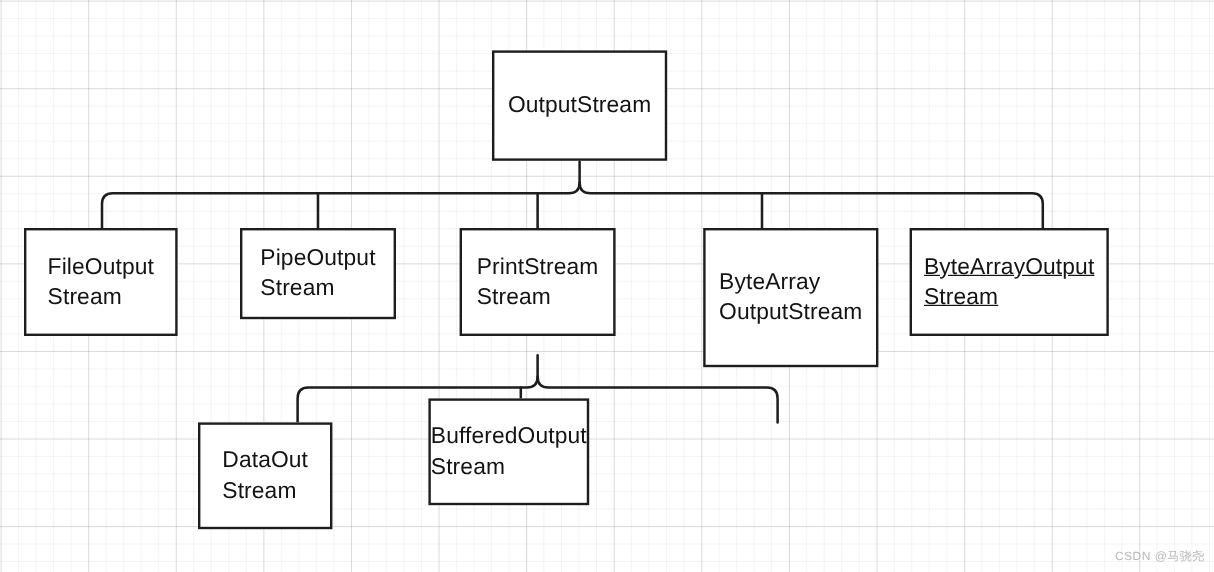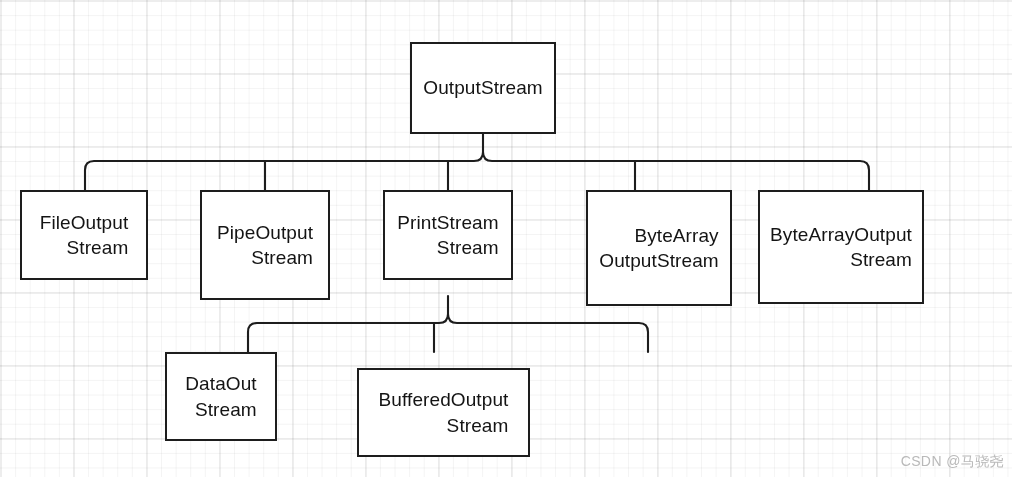--- a/index.html
+++ b/index.html
@@ -43,42 +43,42 @@
   }
 
   .node {
     position: absolute;
     box-sizing: border-box;
     border: 2px solid #1d1d1d;
     background: #ffffff;
     display: flex;
     align-items: center;
     justify-content: center;
-    text-align: right;
+    text-align: left;
     color: #141414;
     font-size: 19px;
     line-height: 1.32;
     letter-spacing: 0.1px;
     white-space: pre-line;
   }
 
   .node-label {
     display: block;
     white-space: pre-line;
   }
 
   .node.overflow .node-label {
     white-space: pre;
   }
 
   #watermark {
     position: absolute;
     right: 8px;
     bottom: 6px;
-    font-size: 14px;
+    font-size: 10px;
     color: #b9b9b9;
     letter-spacing: 0.4px;
     user-select: none;
   }
 </style>
 </head>
 <body>
 
 <div id="canvas">
 
@@ -100,46 +100,46 @@
 
   <div class="node" id="node-output-stream" style="left:410px; top:42px; width:146px; height:92px;">
     <span class="node-label">OutputStream</span>
   </div>
 
   <div class="node" id="node-file-output-stream" style="left:20px; top:190px; width:128px; height:90px;">
     <span class="node-label">FileOutput
 Stream</span>
   </div>
 
-  <div class="node" id="node-pipe-output-stream" style="left:200px; top:190px; width:130px; height:110px;">
+  <div class="node" id="node-pipe-output-stream" style="left:200px; top:190px; width:130px; height:76px;">
     <span class="node-label">PipeOutput
 Stream</span>
   </div>
 
   <div class="node" id="node-filter-output-stream" style="left:383px; top:190px; width:130px; height:90px;">
     <span class="node-label">PrintStream
 Stream</span>
   </div>
 
   <div class="node" id="node-byte-array-output-stream-1" style="left:586px; top:190px; width:146px; height:116px;">
     <span class="node-label">ByteArray
 OutputStream</span>
   </div>
 
-  <div class="node overflow" id="node-byte-array-output-stream-2" style="left:758px; top:190px; width:166px; height:114px;">
+  <div class="node overflow" id="node-byte-array-output-stream-2" style="left:758px; top:190px; width:166px; height:90px;text-decoration:underline;">
     <span class="node-label">ByteArrayOutput
 Stream</span>
   </div>
 
   <div class="node" id="node-data-output-stream" style="left:165px; top:352px; width:112px; height:89px;">
     <span class="node-label">DataOut
 Stream</span>
   </div>
 
-  <div class="node overflow" id="node-buffered-output-stream" style="left:357px; top:368px; width:173px; height:89px;">
+  <div class="node overflow" id="node-buffered-output-stream" style="left:357px; top:332px; width:134px; height:89px;">
     <span class="node-label">BufferedOutput
 Stream</span>
   </div>
 
 
   <div id="watermark">CSDN @马骁尧</div>
 
 </div>
 
 </body></html>

